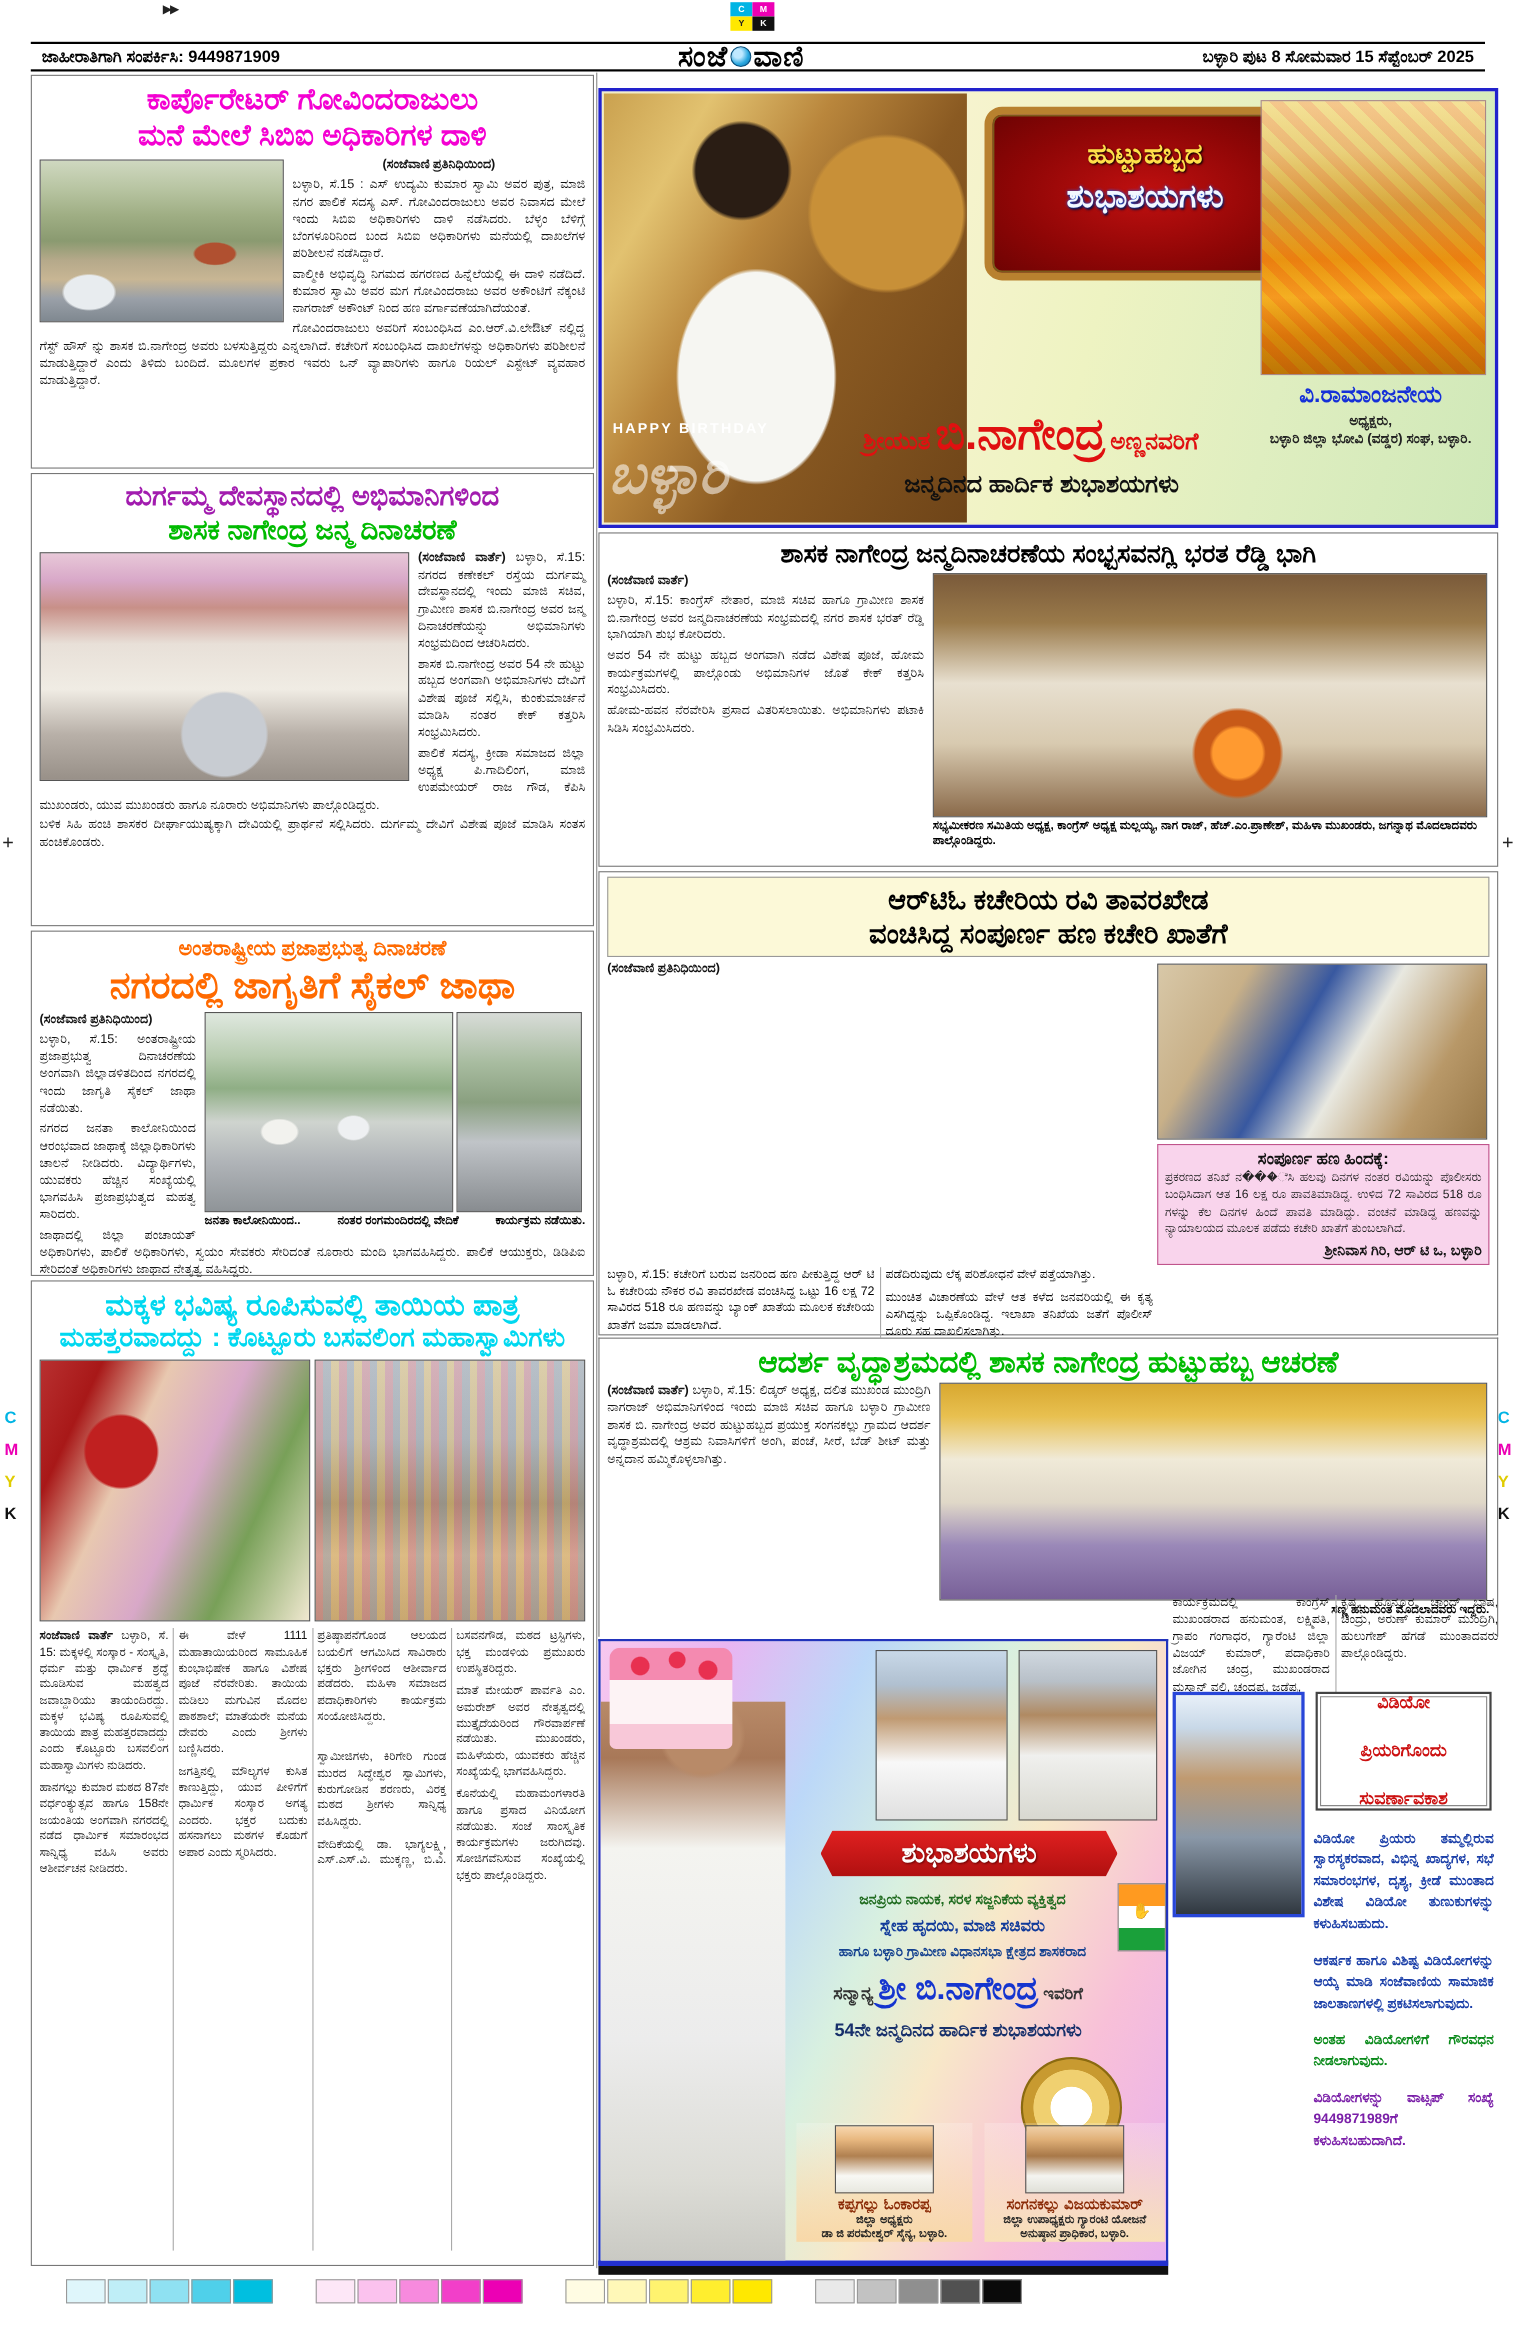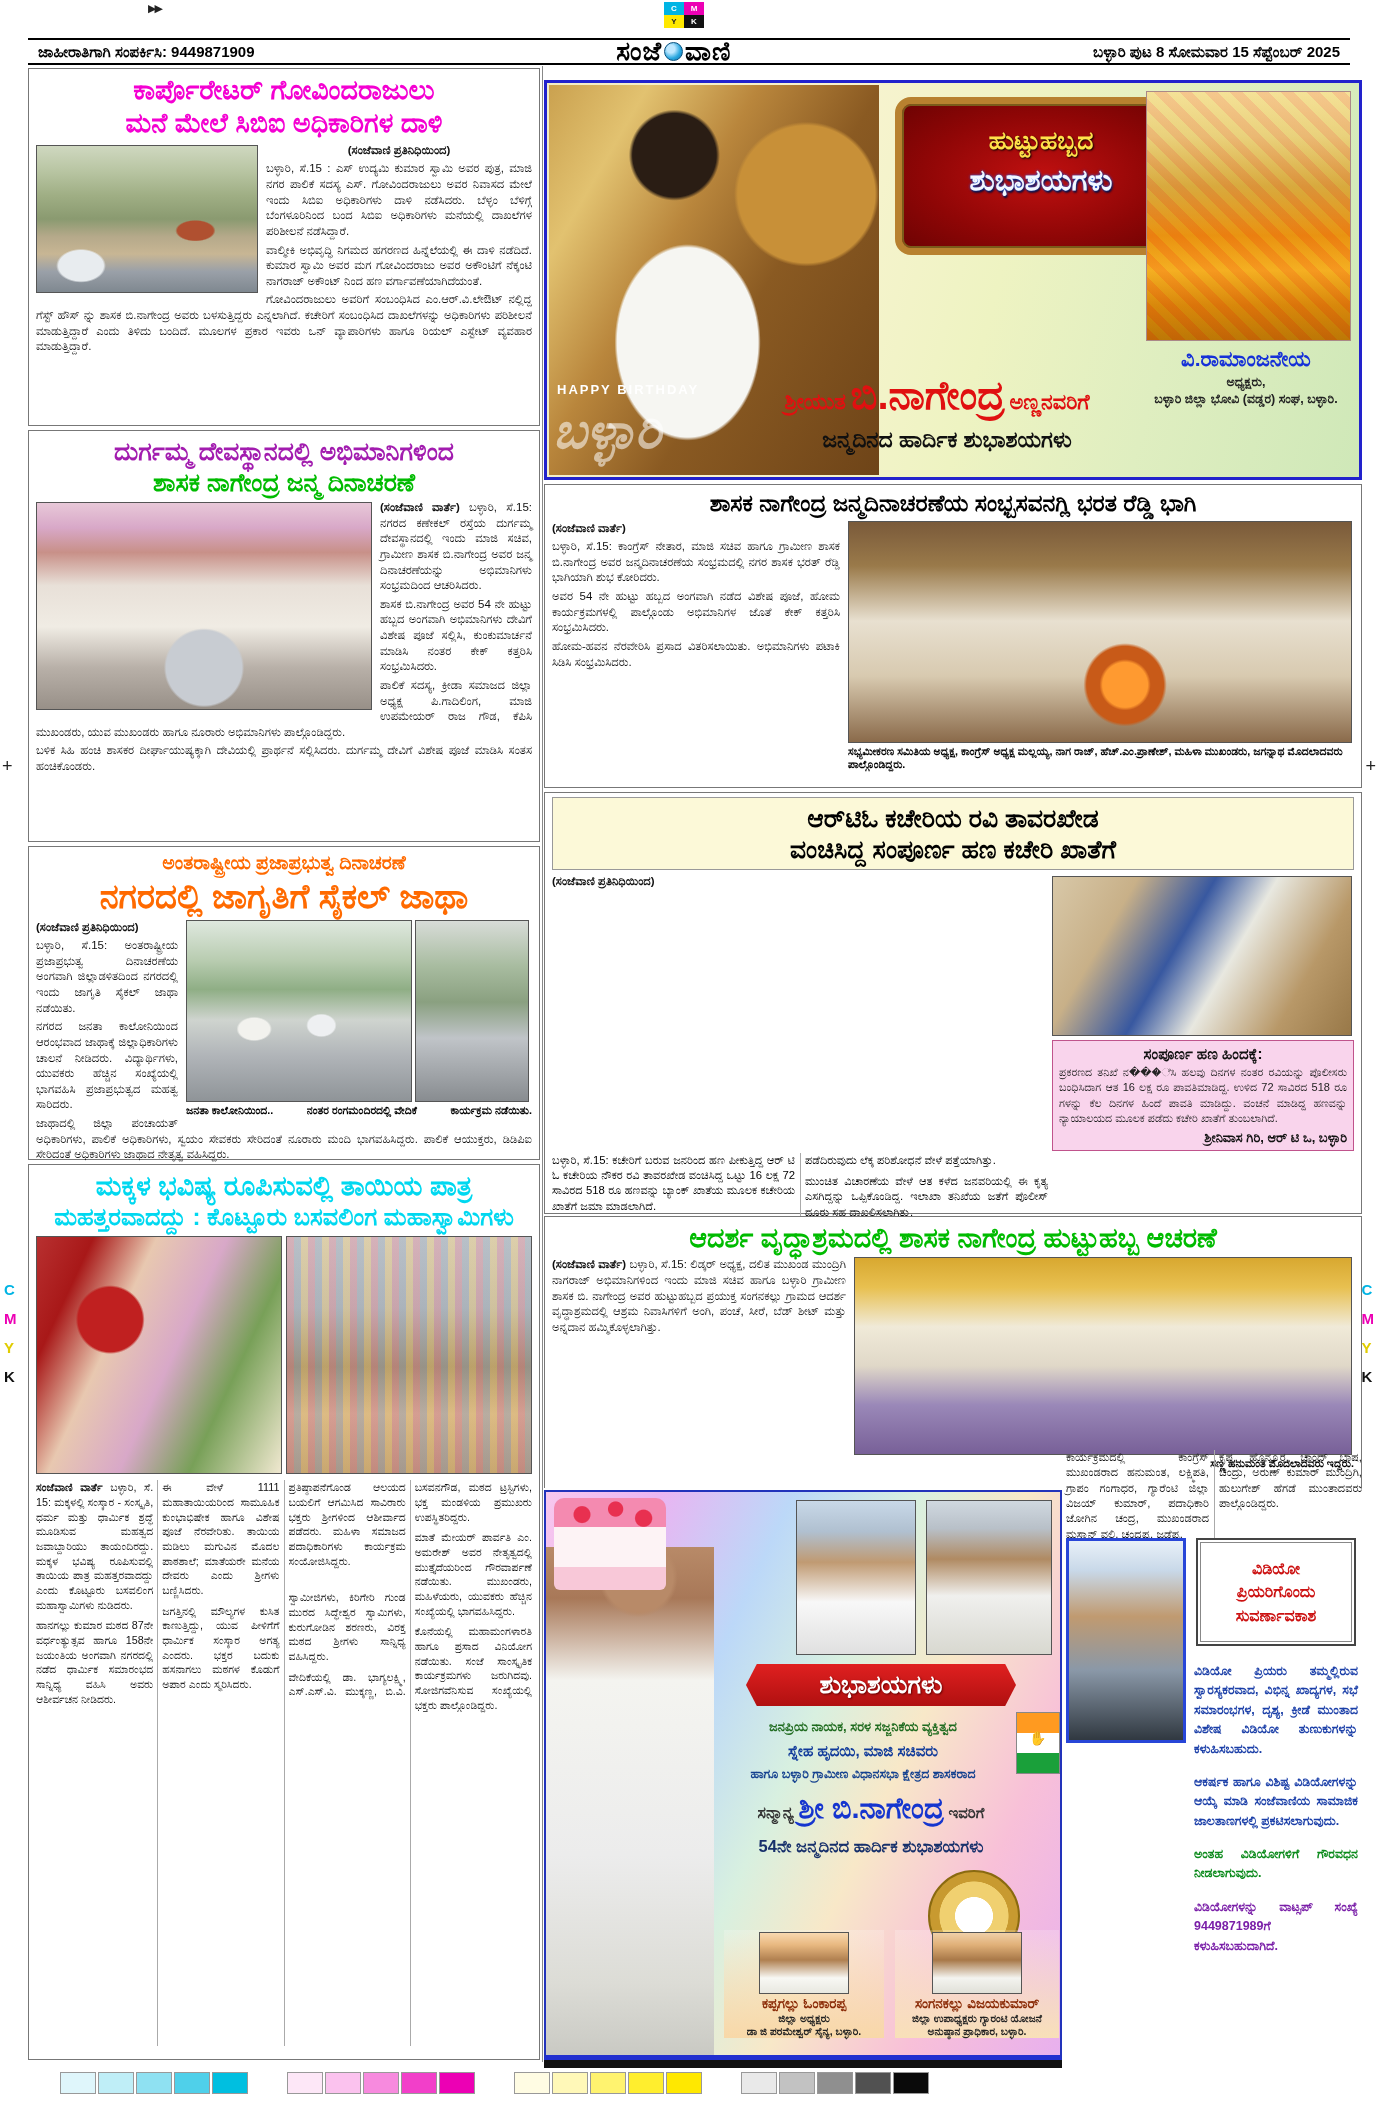--- a/index.html
+++ b/index.html
@@ -208,21 +208,21 @@
 
   <div style="position:absolute;left:544px;top:1490px;width:518px;height:570px;box-sizing:border-box;border:2px solid #2233bb;border-bottom:5px solid #2230d0;background:linear-gradient(115deg,#f8c8ee 0%,#e9b5f2 15%,#bcd8f8 32%,#d8f0e0 48%,#f8e8c8 62%,#f8c0d8 80%,#e8b0ee 100%);overflow:hidden;">
     <div class="ph" style="position:absolute;left:0;top:55px;width:168px;height:513px;border:none;background:radial-gradient(circle at 55% 6%,#b88a68 0 7%,rgba(0,0,0,0) 8%),linear-gradient(180deg,#b88a68 0%,#a87858 10%,#f4f4f0 26%,#ececec 60%,#dcdcd6 85%,#c8c8c2 100%);"></div>
     <div style="position:absolute;left:8px;top:6px;width:112px;height:92px;border-radius:10px 10px 6px 6px;background:radial-gradient(circle at 25% 18%,#e83050 0 7%,rgba(0,0,0,0) 8%),radial-gradient(circle at 55% 12%,#e83050 0 7%,rgba(0,0,0,0) 8%),radial-gradient(circle at 80% 22%,#e83050 0 7%,rgba(0,0,0,0) 8%),linear-gradient(180deg,#f48ab0 0 32%,#fdf3f5 32% 75%,#f8c8d8 75% 100%);"></div>
     <div class="ph" style="position:absolute;left:250px;top:8px;width:120px;height:155px;background:linear-gradient(180deg,#c8d8e8 0%,#b0c0d0 20%,#c09a72 40%,#f8f8f8 66%,#e0e0e0 100%);"></div>
     <div class="ph" style="position:absolute;left:380px;top:8px;width:126px;height:155px;background:linear-gradient(180deg,#d0d8e0 0%,#b8c0c8 18%,#b08a62 38%,#f0f0ee 62%,#d8d8d0 100%);"></div>
     <div style="position:absolute;left:200px;top:172px;width:270px;height:42px;background:linear-gradient(180deg,#e02020,#b01010);clip-path:polygon(4% 0,96% 0,100% 50%,96% 100%,4% 100%,0 50%);display:flex;align-items:center;justify-content:center;color:#fff;font-size:25px;font-weight:bold;text-shadow:1px 1px 2px #600;">ಶುಭಾಶಯಗಳು</div>
     <div style="position:absolute;left:470px;top:220px;width:42px;height:60px;border:1px solid #888;background:linear-gradient(180deg,#ff9a20 0 33%,#ffffff 33% 66%,#1aa03a 66% 100%);text-align:center;">
       <span style="position:relative;top:16px;font-size:14px;color:#14309f;">✋</span>
     </div>
-    <div style="position:absolute;left:172px;top:224px;width:290px;text-align:center;line-height:1.7;">
+    <div style="position:absolute;left:184px;top:224px;width:290px;text-align:center;line-height:1.7;">
       <div style="font-size:13px;font-weight:bold;color:#1f6b1f;">ಜನಪ್ರಿಯ ನಾಯಕ, ಸರಳ ಸಜ್ಜನಿಕೆಯ ವ್ಯಕ್ತಿತ್ವದ</div>
       <div style="font-size:15px;font-weight:bold;color:#103a9a;">ಸ್ನೇಹ ಹೃದಯಿ, ಮಾಜಿ ಸಚಿವರು</div>
       <div style="font-size:12.5px;font-weight:bold;color:#14418f;">ಹಾಗೂ ಬಳ್ಳಾರಿ ಗ್ರಾಮೀಣ ವಿಧಾನಸಭಾ ಕ್ಷೇತ್ರದ ಶಾಸಕರಾದ</div>
     </div>
     <div style="position:absolute;left:160px;top:300px;width:330px;text-align:center;">
       <span style="font-size:16px;font-weight:bold;color:#333;">ಸನ್ಮಾನ್ಯ</span>
       <span style="font-size:29px;font-weight:bold;color:#1535cf;">ಶ್ರೀ ಬಿ.ನಾಗೇಂದ್ರ</span>
       <span style="font-size:15px;font-weight:bold;color:#333;">ಇವರಿಗೆ</span>
     </div>
     <div style="position:absolute;left:150px;top:345px;width:350px;text-align:center;font-size:16.5px;font-weight:bold;color:#17306b;">54ನೇ ಜನ್ಮದಿನದ ಹಾರ್ದಿಕ ಶುಭಾಶಯಗಳು</div>
@@ -238,21 +238,21 @@
         <div class="ph" style="width:90px;height:62px;margin:2px auto;background:linear-gradient(180deg,#f0d0a8 0%,#e0b078 20%,#a87848 45%,#f4f4f0 75%,#e0e0d8 100%);"></div>
         <div class="sp-name">ಸಂಗನಕಲ್ಲು ವಿಜಯಕುಮಾರ್</div>
         <div class="sp-sub">ಜಿಲ್ಲಾ ಉಪಾಧ್ಯಕ್ಷರು ಗ್ಯಾರಂಟಿ ಯೋಜನೆ</div>
         <div class="sp-sub">ಅನುಷ್ಠಾನ ಪ್ರಾಧಿಕಾರ, ಬಳ್ಳಾರಿ.</div>
       </div>
     </div>
   </div>
   <div style="position:absolute;left:544px;top:2060px;width:518px;height:8px;background:#111;"></div>
 
   <div class="ph" style="position:absolute;left:1066px;top:1538px;width:120px;height:205px;border:3px solid #2846d8;background:linear-gradient(180deg,#e8f0f8 0%,#c8d8e8 15%,#c09a70 38%,#8a98a8 65%,#303840 100%);"></div>
-  <div style="position:absolute;left:1196px;top:1538px;width:160px;height:108px;box-sizing:border-box;border:2px solid #444;box-shadow:0 0 0 2px #fff inset,0 0 0 3px #888 inset;display:flex;flex-direction:column;align-items:center;justify-content:center;text-align:center;color:#cc1111;font-weight:bold;font-size:16px;line-height:1.45;">
+  <div style="position:absolute;left:1196px;top:1538px;width:160px;height:108px;box-sizing:border-box;border:2px solid #444;box-shadow:0 0 0 2px #fff inset,0 0 0 3px #888 inset;display:flex;flex-direction:column;align-items:center;justify-content:center;text-align:center;color:#cc1111;font-weight:bold;font-size:16px;line-height:1.45;gap:20px;">
     <div>ವಿಡಿಯೋ</div>
     <div>ಪ್ರಿಯರಿಗೊಂದು</div>
     <div>ಸುವರ್ಣಾವಕಾಶ</div>
   </div>
   <div style="position:absolute;left:1194px;top:1662px;width:164px;">
     <p class="vidp" style="color:#1b3fa8;">ವಿಡಿಯೋ ಪ್ರಿಯರು ತಮ್ಮಲ್ಲಿರುವ ಸ್ವಾರಸ್ಯಕರವಾದ, ವಿಭಿನ್ನ ಖಾದ್ಯಗಳ, ಸಭೆ ಸಮಾರಂಭಗಳ, ದೃಶ್ಯ, ಕ್ರೀಡೆ ಮುಂತಾದ ವಿಶೇಷ ವಿಡಿಯೋ ತುಣುಕುಗಳನ್ನು ಕಳುಹಿಸಬಹುದು.</p>
     <p class="vidp" style="color:#1b3fa8;">ಆಕರ್ಷಕ ಹಾಗೂ ವಿಶಿಷ್ಟ ವಿಡಿಯೋಗಳನ್ನು ಆಯ್ಕೆ ಮಾಡಿ ಸಂಜೆವಾಣಿಯ ಸಾಮಾಜಿಕ ಜಾಲತಾಣಗಳಲ್ಲಿ ಪ್ರಕಟಿಸಲಾಗುವುದು.</p>
     <p class="vidp" style="color:#0a8a1a;">ಅಂತಹ ವಿಡಿಯೋಗಳಿಗೆ ಗೌರವಧನ ನೀಡಲಾಗುವುದು.</p>
     <p class="vidp" style="color:#7a1fa8;">ವಿಡಿಯೋಗಳನ್ನು ವಾಟ್ಸಪ್ ಸಂಖ್ಯೆ 9449871989ಗೆ ಕಳುಹಿಸಬಹುದಾಗಿದೆ.</p>
   </div>

